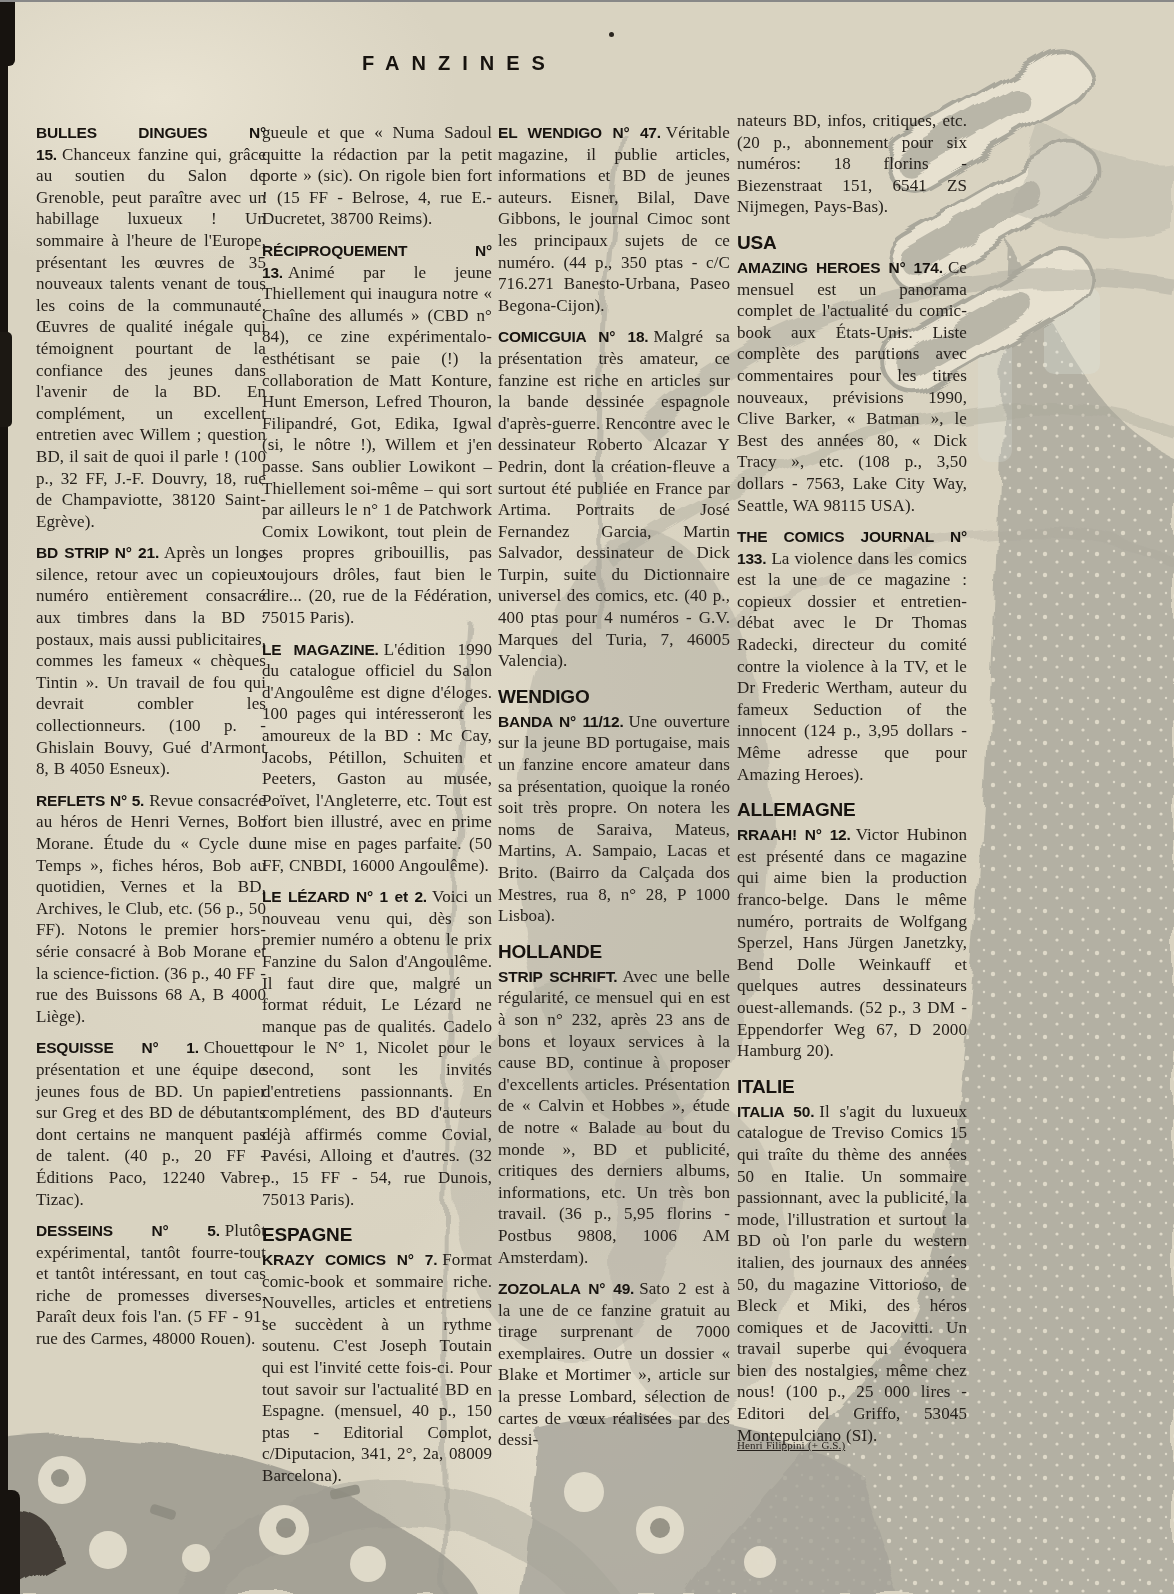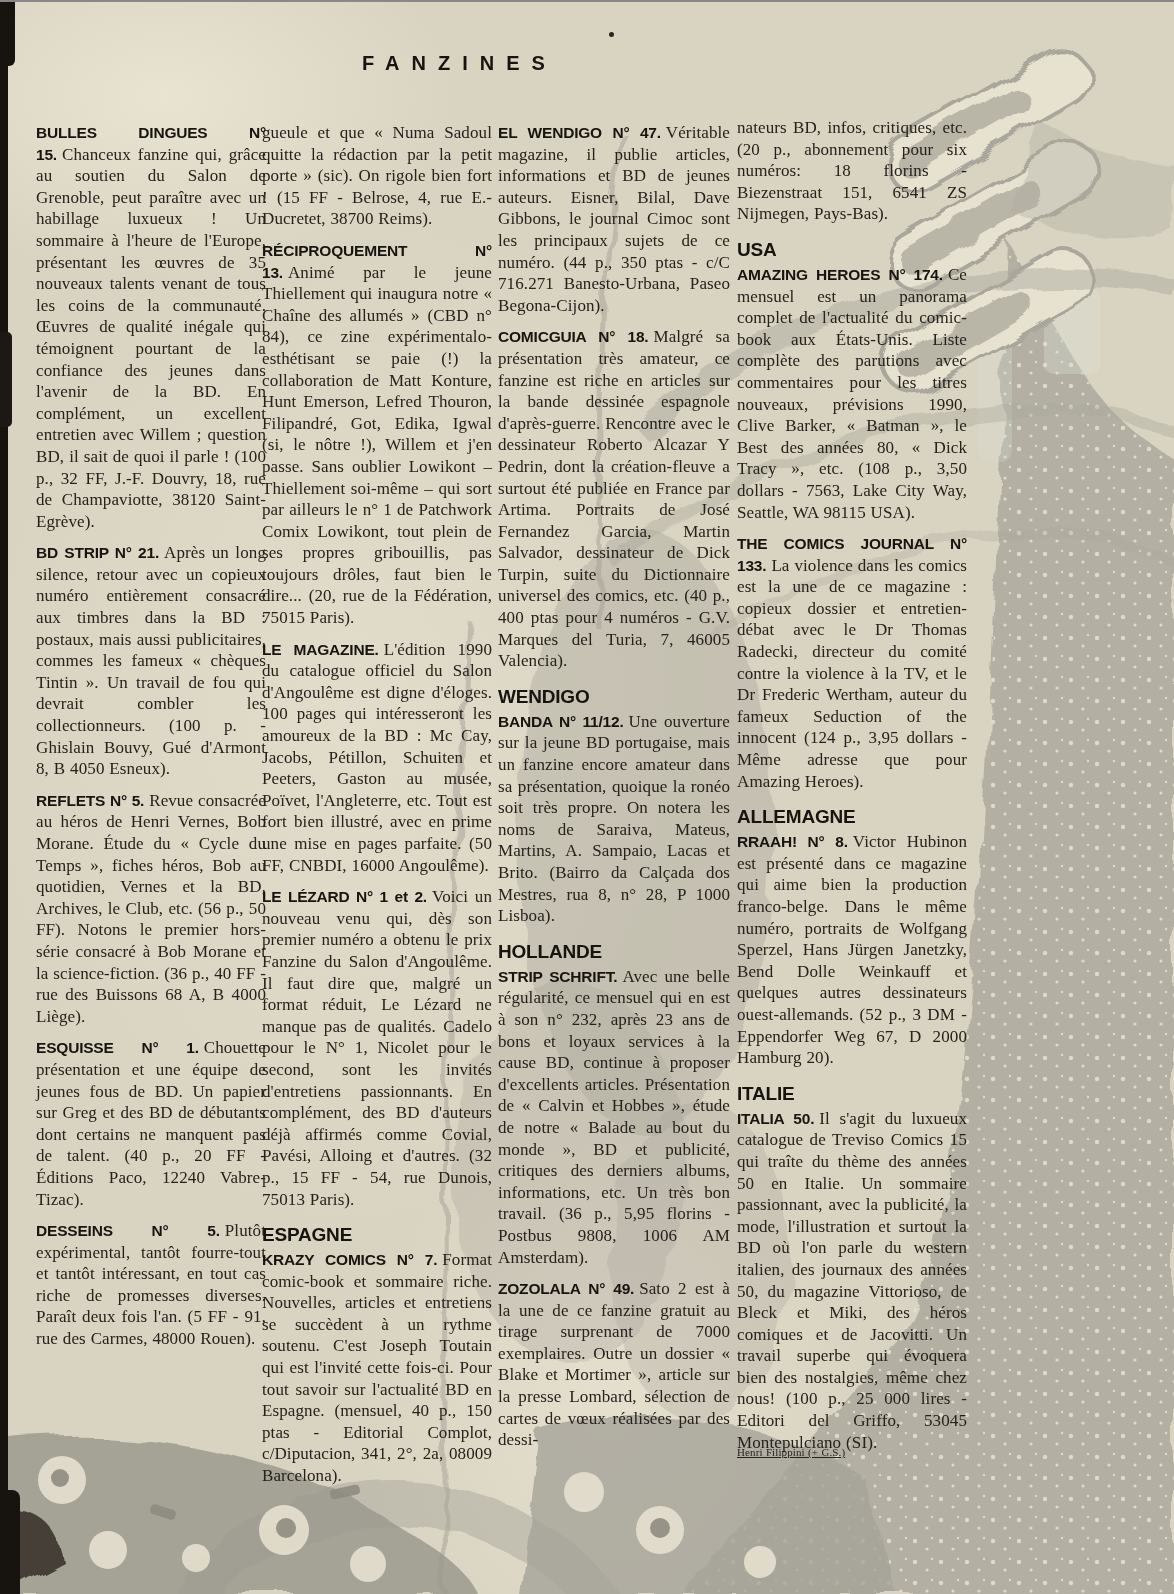--- a/index.html
+++ b/index.html
@@ -25,21 +25,21 @@
   }
   .col{
     position:absolute;z-index:2;top:120px;
     text-align:justify;
     font-size:17px;line-height:21.6px;
     word-spacing:0.5px;letter-spacing:0.1px;
   }
   #col1{left:36px;width:230px;}
   #col2{left:262px;width:230px;}
   #col3{left:498px;width:232px;}
-  #col4{left:737px;width:230px;top:115px;}
+  #col4{left:737px;width:230px;top:108px;}
   .entry{margin:0 0 10px 0;}
   .etitle{
     font-family:"Liberation Sans", sans-serif;
     font-weight:800;font-size:15.5px;letter-spacing:-0.2px;
     color:#17130f;padding-right:5px;
   }
   .etitle:empty{padding-right:0;}
   .country{
     font-family:"Liberation Sans", sans-serif;
     font-weight:800;font-size:19px;letter-spacing:-0.2px;
@@ -188,19 +188,19 @@
     <p class="entry"><b class="etitle">STRIP SCHRIFT.</b><span>Avec une belle régularité, ce mensuel qui en est à son n° 232, après 23 ans de bons et loyaux services à la cause BD, continue à proposer d'excellents articles. Présentation de « Calvin et Hobbes », étude de notre « Balade au bout du monde », BD et publicité, critiques des derniers albums, informations, etc. Un très bon travail. (36 p., 5,95 florins - Postbus 9808, 1006 AM Amsterdam).</span></p>
     <p class="entry"><b class="etitle">ZOZOLALA N° 49.</b><span>Sato 2 est à la une de ce fanzine gratuit au tirage surprenant de 7000 exemplaires. Outre un dossier « Blake et Mortimer », article sur la presse Lombard, sélection de cartes de vœux réalisées par des dessi-</span></p>
   </div>
 
   <div class="col" id="col4">
     <p class="entry"><b class="etitle"></b><span>nateurs BD, infos, critiques, etc. (20 p., abonnement pour six numéros: 18 florins - Biezenstraat 151, 6541 ZS Nijmegen, Pays-Bas).</span></p>
     <h3 class="country">USA</h3>
     <p class="entry"><b class="etitle">AMAZING HEROES N° 174.</b><span>Ce mensuel est un panorama complet de l'actualité du comic-book aux États-Unis. Liste complète des parutions avec commentaires pour les titres nouveaux, prévisions 1990, Clive Barker, « Batman », le Best des années 80, « Dick Tracy », etc. (108 p., 3,50 dollars - 7563, Lake City Way, Seattle, WA 98115 USA).</span></p>
     <p class="entry"><b class="etitle">THE COMICS JOURNAL N° 133.</b><span>La violence dans les comics est la une de ce magazine : copieux dossier et entretien-débat avec le Dr Thomas Radecki, directeur du comité contre la violence à la TV, et le Dr Frederic Wertham, auteur du fameux Seduction of the innocent (124 p., 3,95 dollars - Même adresse que pour Amazing Heroes).</span></p>
     <h3 class="country">ALLEMAGNE</h3>
-    <p class="entry"><b class="etitle">RRAAH! N° 8.</b><span>Victor Hubinon est présenté dans ce magazine qui aime bien la production franco-belge. Dans le même numéro, portraits de Wolfgang Sperzel, Hans Jürgen Janetzky, Bend Dolle Weinkauff et quelques autres dessinateurs ouest-allemands. (52 p., 3 DM - Eppendorfer Weg 67, D 2000 Hamburg 20).</span></p>
+    <p class="entry"><b class="etitle">RRAAH! N° 12.</b><span>Victor Hubinon est présenté dans ce magazine qui aime bien la production franco-belge. Dans le même numéro, portraits de Wolfgang Sperzel, Hans Jürgen Janetzky, Bend Dolle Weinkauff et quelques autres dessinateurs ouest-allemands. (52 p., 3 DM - Eppendorfer Weg 67, D 2000 Hamburg 20).</span></p>
     <h3 class="country">ITALIE</h3>
     <p class="entry"><b class="etitle">ITALIA 50.</b><span>Il s'agit du luxueux catalogue de Treviso Comics 15 qui traîte du thème des années 50 en Italie. Un sommaire passionnant, avec la publicité, la mode, l'illustration et surtout la BD où l'on parle du western italien, des journaux des années 50, du magazine Vittorioso, de Bleck et Miki, des héros comiques et de Jacovitti. Un travail superbe qui évoquera bien des nostalgies, même chez nous! (100 p., 25 000 lires - Editori del Griffo, 53045 Montepulciano (SI).</span></p>
     <div class="byline">Henri Filippini (+ G.S.)</div>
   </div>
 
 </div>
 
 </body></html>

